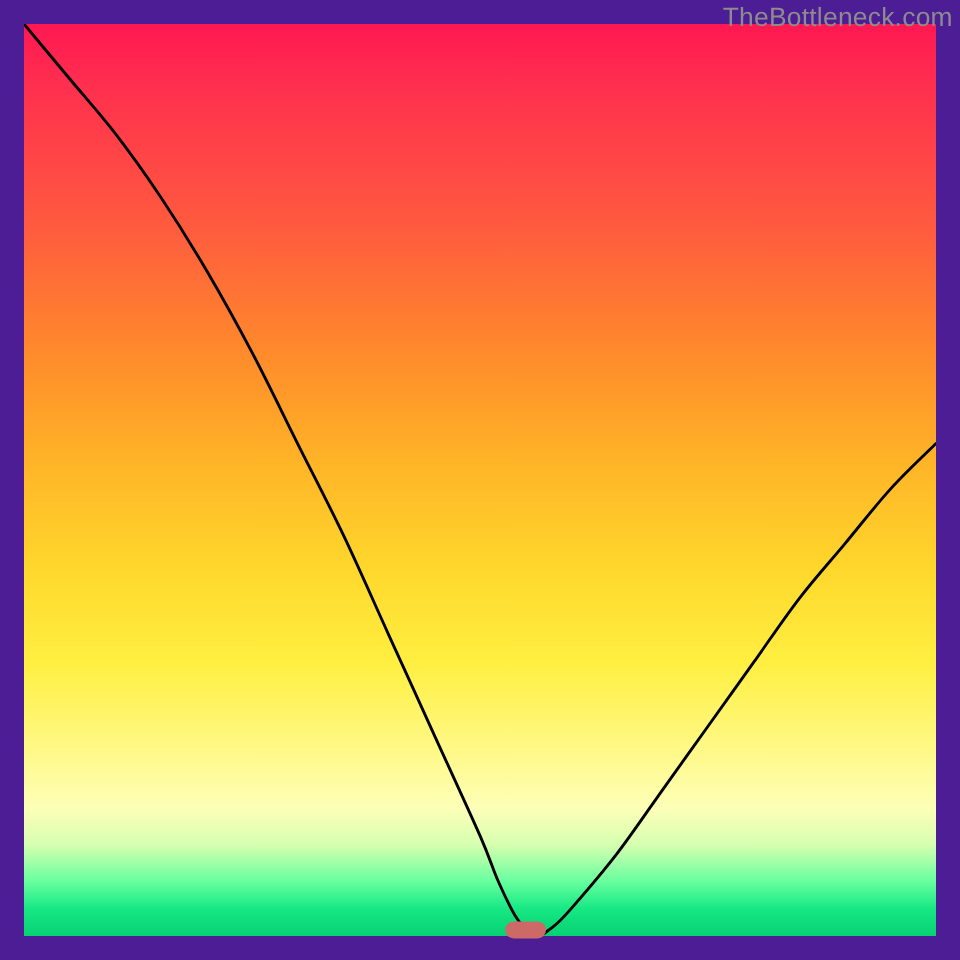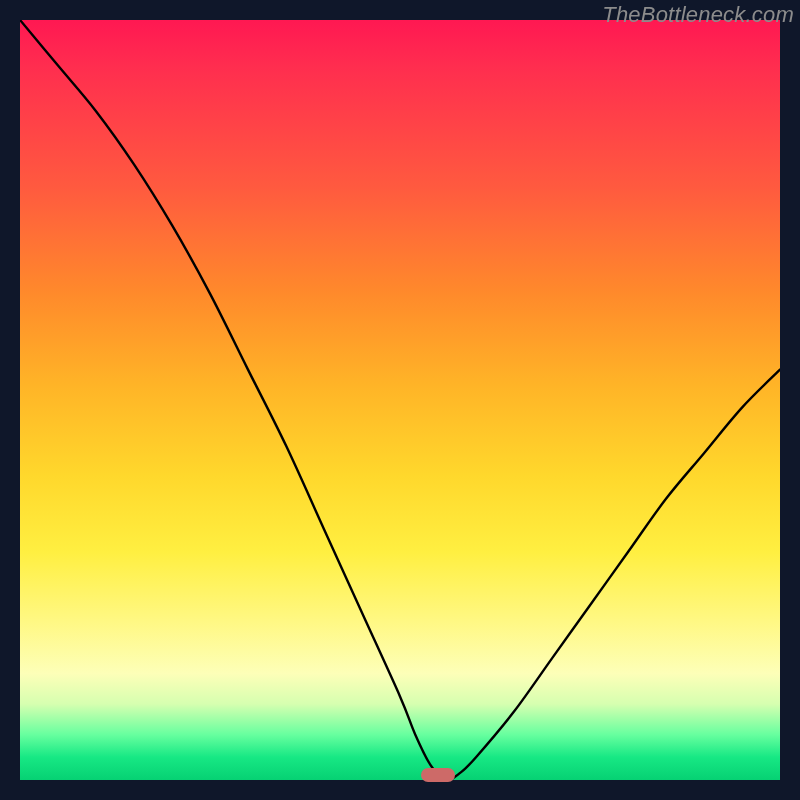--- a/index.html
+++ b/index.html
@@ -8,22 +8,21 @@
     width: 800px;
     height: 800px;
     background: #000;
     overflow: hidden;
     font-family: Arial, Helvetica, sans-serif;
   }
   .frame {
     position: relative;
     width: 800px;
     height: 800px;
-    background: #0f172a;
-    font-style: italic;
+    background: #4c1d95;
   }
   .plot-area {
     position: absolute;
     left: 20px;
     top: 20px;
     width: 760px;
     height: 760px;
     
     background: linear-gradient(
       to bottom,

